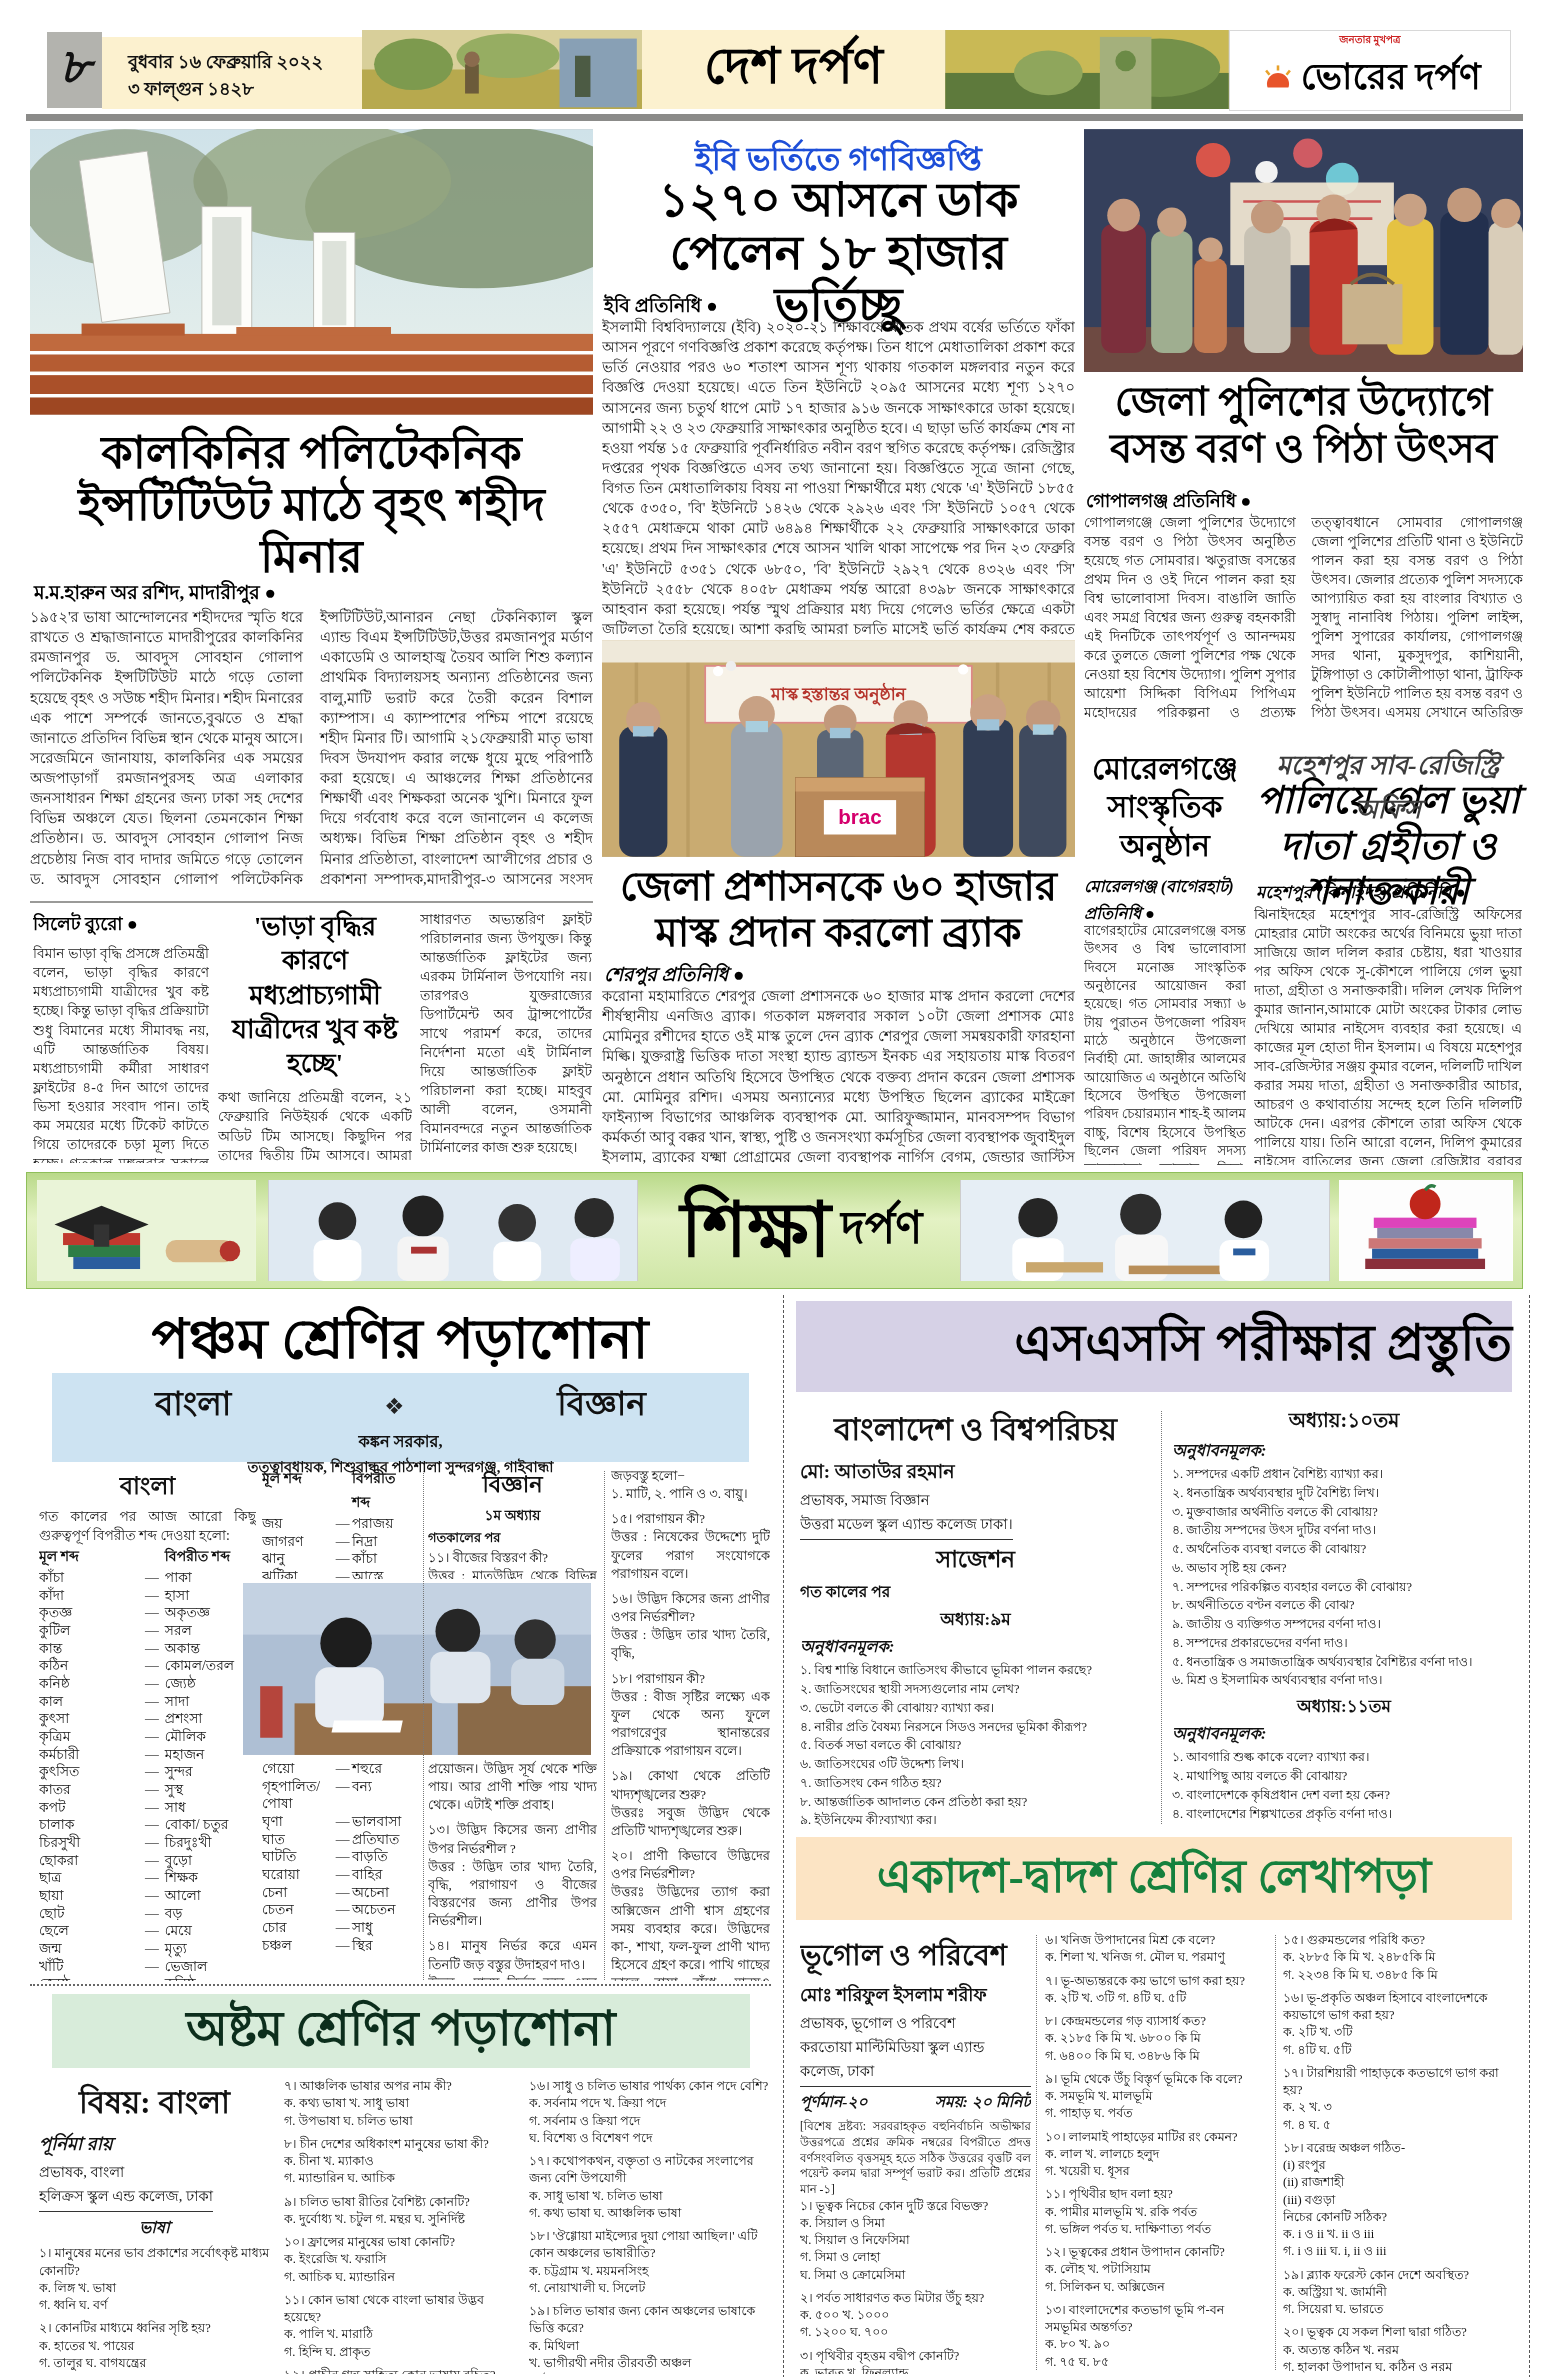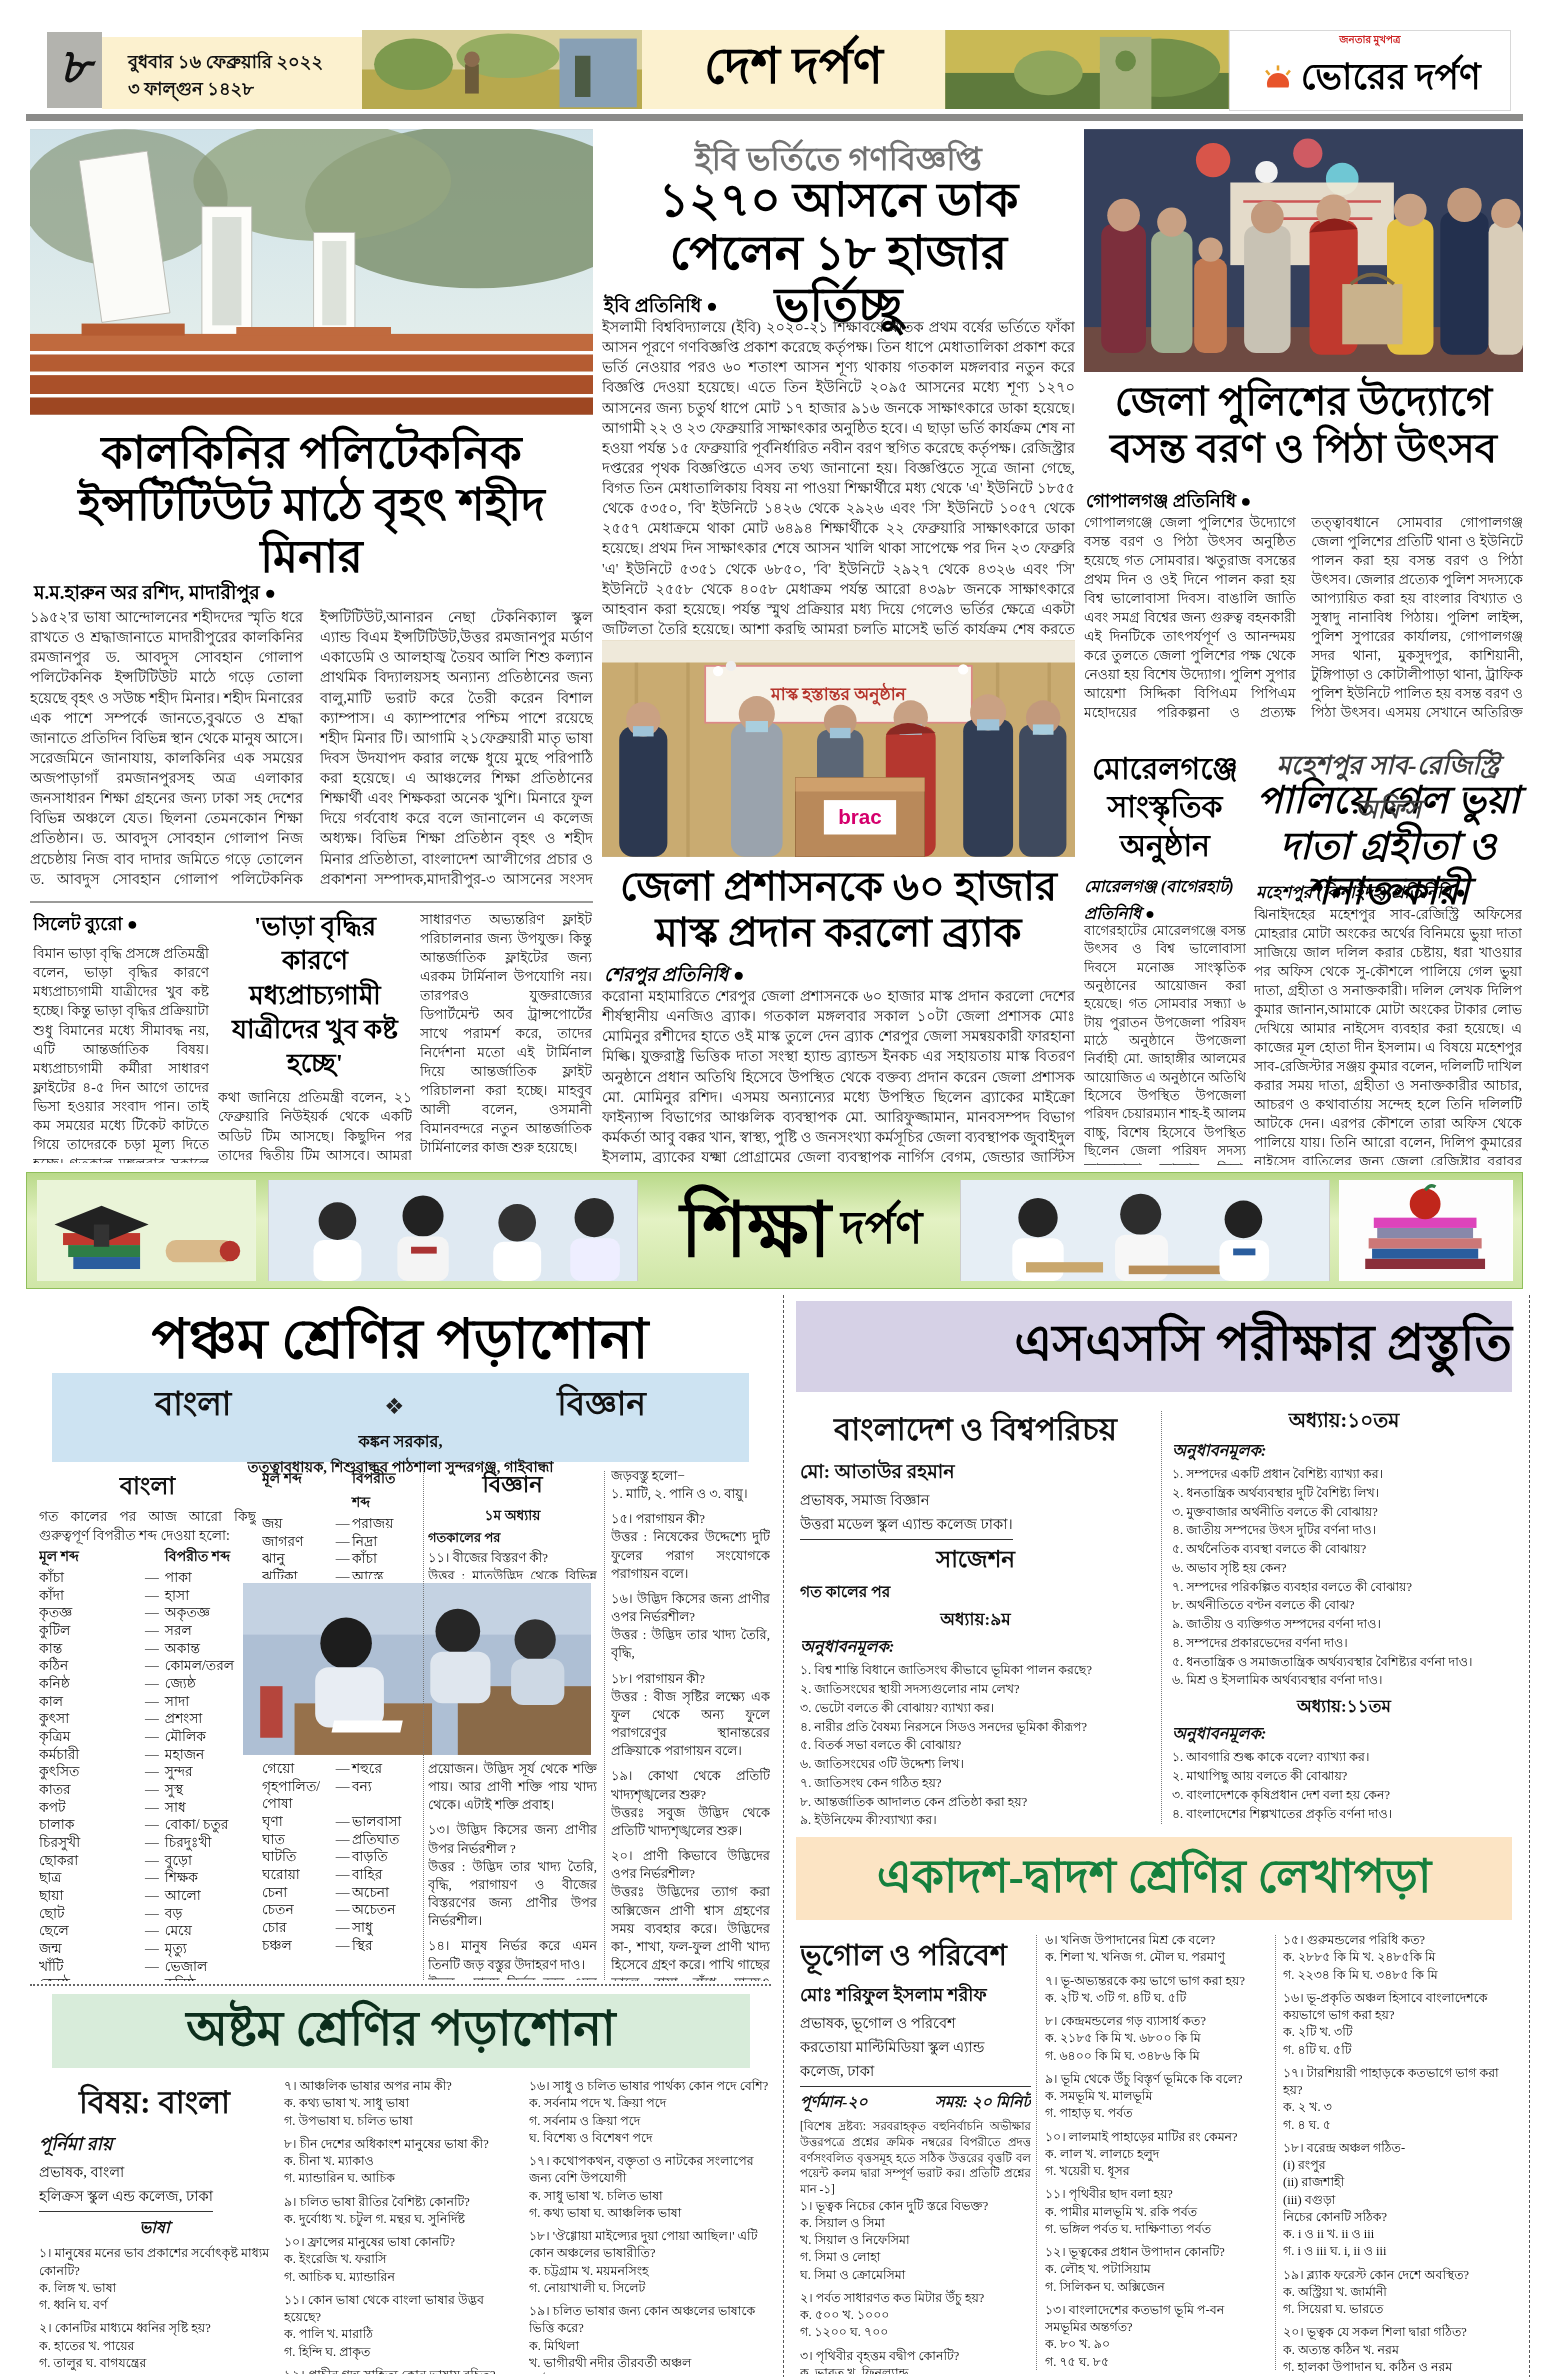--- a/index.html
+++ b/index.html
@@ -1,19 +1,19 @@
 <!DOCTYPE html>
 <html style="font-size:13.8px"><head>
 <meta charset="utf-8">
 <style>
   html,body{margin:0;padding:0;background:#e9e9e9;}
   #page{position:relative;width:1548px;height:2377px;background:#ffffff;font-family:"Liberation Serif",serif;color:#111;overflow:hidden;}
   .abs{position:absolute;}
   .hl{font-weight:bold;color:#000;text-align:center;}
-  .kicker{font-weight:bold;text-align:center;color:#737373;}
+  .kicker{font-weight:bold;text-align:center;color:#1d4ed8;}
   .byline{font-weight:bold;font-size:18px;color:#000;}
   .byline-i{font-weight:bold;font-style:italic;font-size:17px;color:#000;}
   .body-text{font-size:14.6px;line-height:1.38;text-align:justify;overflow:hidden;color:#1a1a1a;}
   .sm{font-size:13.8px;}
   .cols2{column-count:2;column-gap:17px;}
   .rule{background:#8b8b89;}
   .thinline{background:#9a9a98;height:1.7px;}
   .photo-ph{overflow:hidden;background:#ccc;}
   .pair-row{display:flex;font-size:13.8px;line-height:1.28;}
   .pw{width:46%;}.pd{width:12%;text-align:center;color:#444;}.po{width:42%;}

